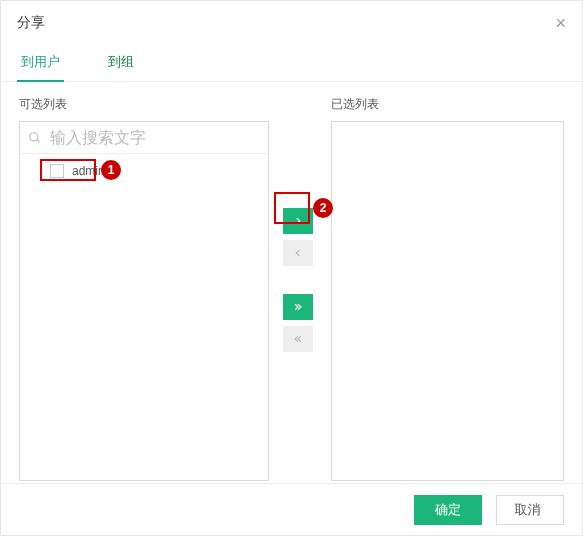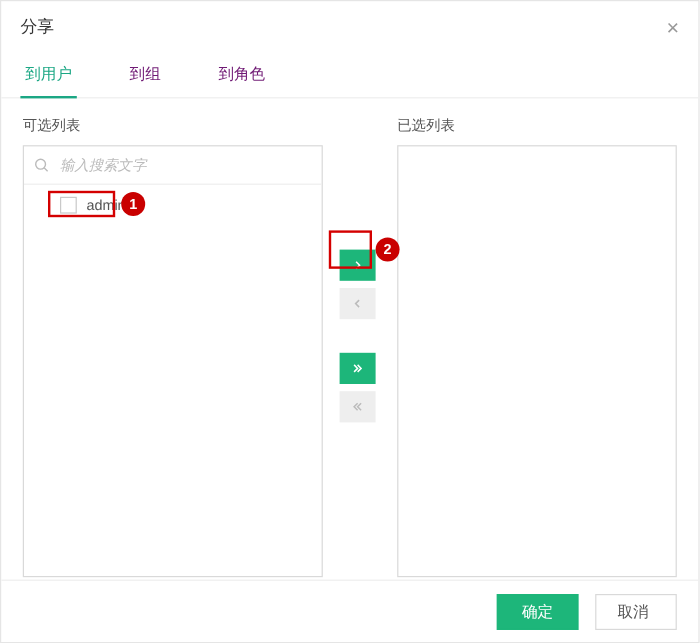--- a/index.html
+++ b/index.html
@@ -15,21 +15,21 @@
     height: 44px; display: flex; align-items: center;
     padding: 12px 16px; justify-content: space-between;
   }
   .titlebar .title { font-size: 14px; }
   .close { font-size: 18px; color: #999; cursor: pointer; line-height: 1; }
   .tabs {
     display: flex; gap: 44px; padding: 0 18px;
     border-bottom: 1px solid #eee;
     align-items: flex-end;
   }
-  .tab { padding: 8px 2px 10px; cursor: pointer; color: #701a75; font-size: 13px; position: relative; }
+  .tab { padding: 8px 2px 10px; cursor: pointer; color: #15803d; font-size: 13px; position: relative; }
   .tab.active { color: #1ba784; font-weight: 500; }
   .tab.active::after {
     content: ""; position: absolute; left: -2px; right: -2px; bottom: -1px;
     height: 2px; background: #1ba784;
   }
   .body {
     display: flex; padding: 14px 18px 0 18px; gap: 0;
   }
   .col { display: flex; flex-direction: column; }
   .col-left { width: 250px; }
@@ -38,23 +38,22 @@
   .listbox {
     border: 1px solid #d9d9d9; height: 360px; background: #fff;
     display: flex; flex-direction: column;
   }
   .search {
     display: flex; align-items: center; gap: 6px;
     border-bottom: 1px solid #eee; height: 32px; padding: 0 8px;
   }
   .search svg { flex: none; }
   .search input {
-    border: none; outline: none; flex: 1; font-size: 12px; color: #333;
+    border: none; outline: none; flex: 1; font-size: 16px; color: #333;
     background: transparent;
-    font-style: italic;
   }
   .search input::placeholder { color: #bbb; }
   .items { padding: 6px 0; }
   .item {
     display: flex; align-items: center; gap: 8px;
     padding: 4px 10px 4px 30px; font-size: 12px; color: #555;
   }
   .chk {
     width: 14px; height: 14px; border: 1px solid #c9c9c9; background: #fff;
     display: inline-flex; align-items: center; justify-content: center;
@@ -103,21 +102,20 @@
 <body>
 
 <div class="titlebar">
   <span class="title">分享</span>
   <span class="close">×</span>
 </div>
 
 <div class="tabs">
   <div class="tab active">到用户</div>
   <div class="tab">到组</div>
-  <div class="tab">到角色</div>
 </div>
 
 <div class="body">
   <div class="col col-left">
     <div class="col-label">可选列表</div>
     <div class="listbox">
       <div class="search">
         <svg width="14" height="14" viewBox="0 0 24 24" fill="none" stroke="#bbb" stroke-width="2">
             <circle cx="10" cy="10" r="7"></circle>
             <line x1="20" y1="20" x2="15" y2="15"></line>

